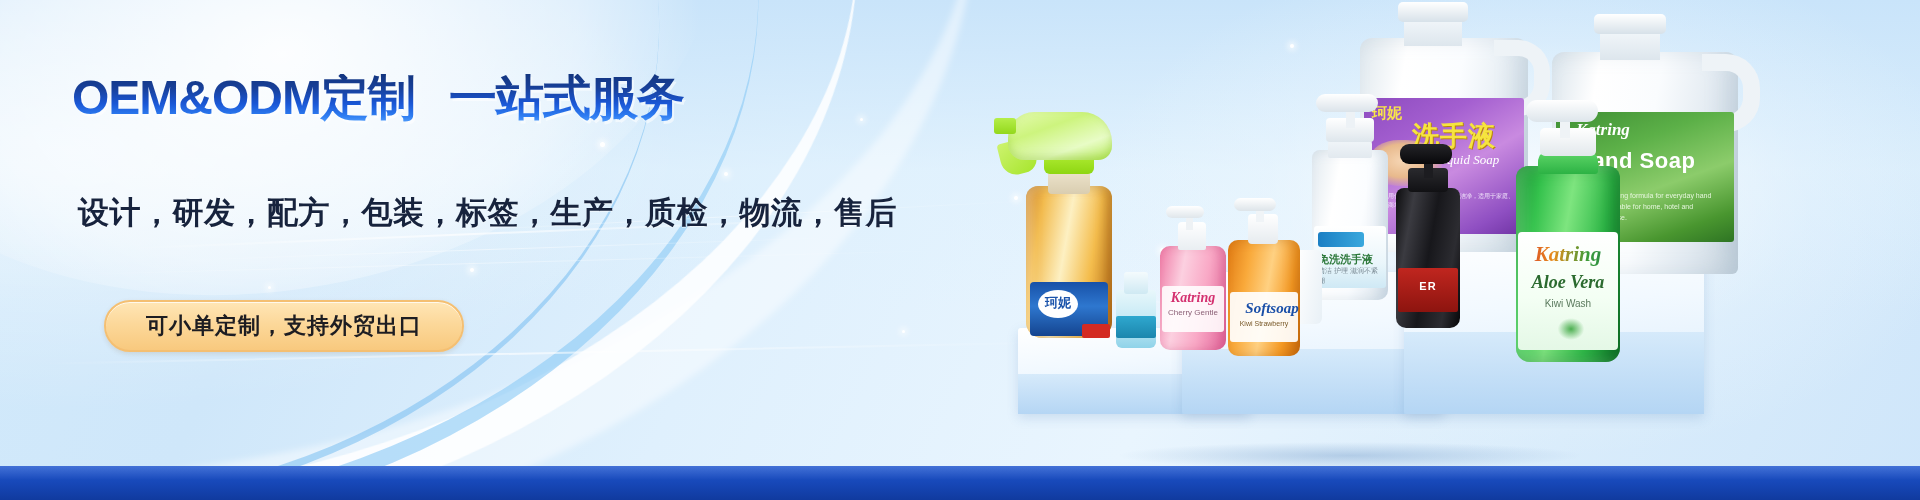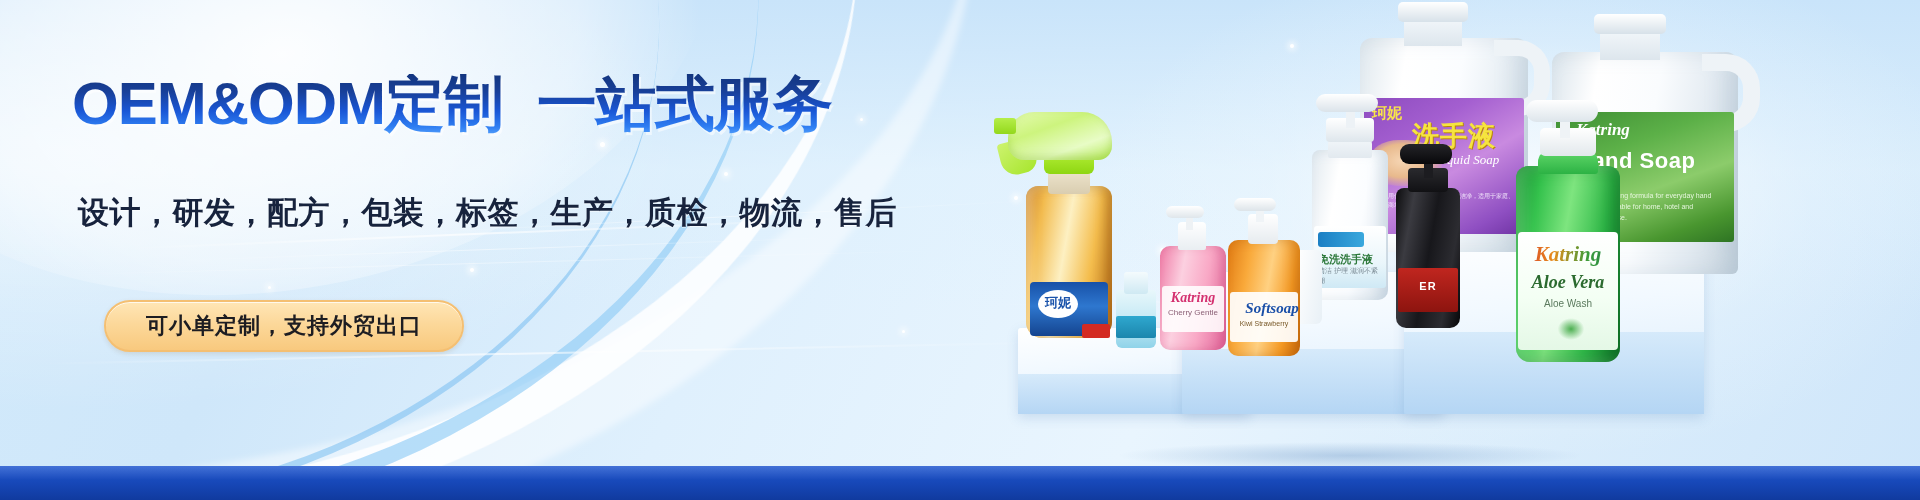--- a/index.html
+++ b/index.html
@@ -80,21 +80,21 @@
     position:absolute; border-radius:50%;
     background:#fff; box-shadow:0 0 6px 2px rgba(255,255,255,.85);
     pointer-events:none;
   }
 
   
   .content { position:absolute; left:0; top:0; width:1000px; height:100%; }
 
   .headline {
     position:absolute; left:72px; top:74px;
-    font-size:60px; font-weight:bold; letter-spacing:-1px;
+    font-size:48px; font-weight:bold; letter-spacing:-1px;
     white-space:nowrap; line-height:1;
     font-family:"Liberation Sans","DejaVu Sans",sans-serif;
     background:linear-gradient(180deg,#13357f 0%,#18409a 30%,#1a57d6 62%,#2f7ef2 88%,#4f9bfa 100%);
     -webkit-background-clip:text; background-clip:text;
     color:transparent; -webkit-text-fill-color:transparent;
     filter:drop-shadow(2px 3px 0 rgba(255,255,255,.55));
   }
   .headline .gap { display:inline-block; width:34px; }
 
   .subtitle {
@@ -580,21 +580,21 @@
     <div class="bottle black-label-txt">ER</div>
 
     <div class="bottle green-body"></div>
     <div class="bottle green-shoulder"></div>
     <div class="bottle green-collar"></div>
     <div class="bottle green-stem"></div>
     <div class="bottle green-pump"></div>
     <div class="bottle green-label"></div>
     <div class="bottle green-brand">Katring</div>
     <div class="bottle green-aloe">Aloe Vera</div>
-    <div class="bottle green-hand">Aloe Wash</div>
+    <div class="bottle green-hand">Kiwi Wash</div>
     <div class="bottle green-leaf"></div>
 
     <div class="bottle sun-body"></div>
 
     <div class="bottle orange-body"></div>
     <div class="bottle orange-cap"></div>
     <div class="bottle orange-stem"></div>
     <div class="bottle orange-pump"></div>
     <div class="bottle orange-label"></div>
     <div class="bottle orange-brand">Softsoap</div>

